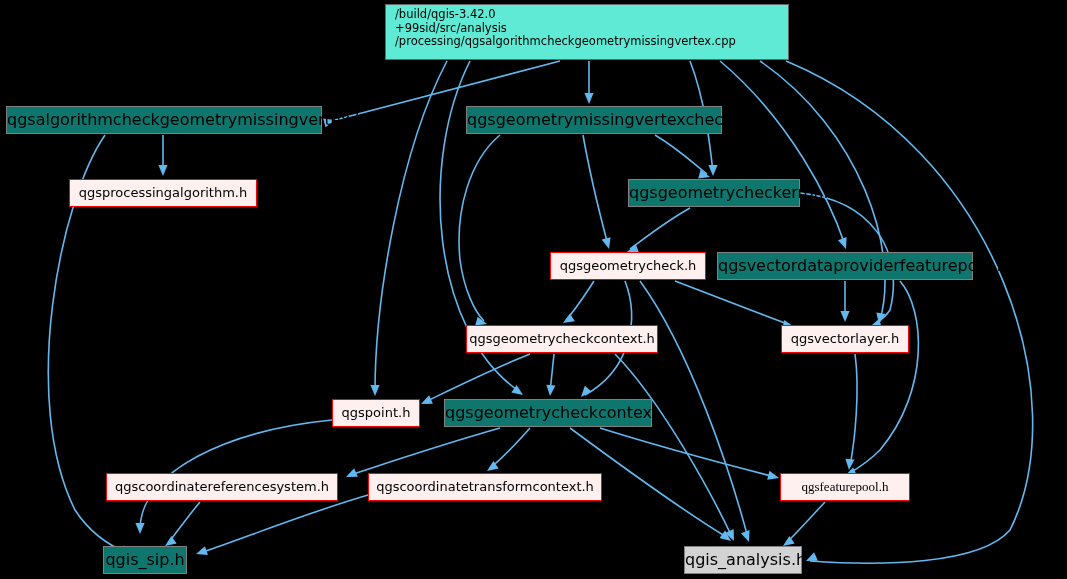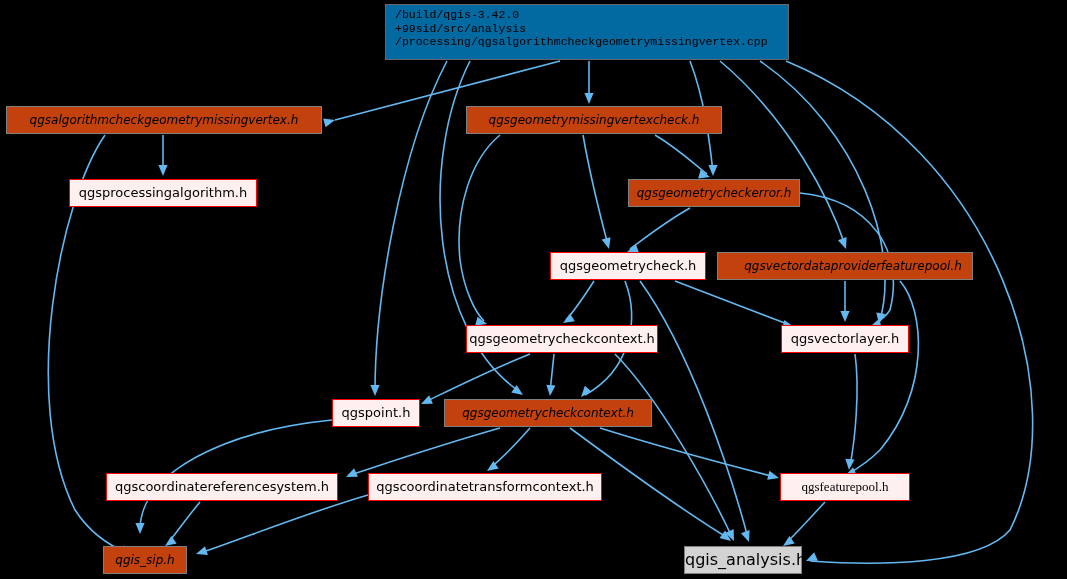--- a/index.html
+++ b/index.html
@@ -3,23 +3,23 @@
 <meta charset="utf-8">
 <style>
   html,body{margin:0;padding:0;background:#000;}
   #stage{position:relative;width:1067px;height:579px;background:#000;overflow:hidden;
          font-family:"DejaVu Sans","Liberation Sans",sans-serif;}
   #edges{position:absolute;left:0;top:0;width:1067px;height:579px;}
   .node{position:absolute;box-sizing:border-box;display:flex;align-items:center;
         justify-content:center;white-space:pre;line-height:1.18;}
   .node .lbl{display:block;width:100%;text-align:left;padding:0 4px;}
   .node.center .lbl{text-align:center;}
-  .n-root{background:#0369a1;border:1px solid #666666;color:#000;font-size:11.5px;
-          align-items:flex-start;justify-content:flex-start;padding:3px 5px;font-family:Liberation Mono, monospace;}
-  .n-grey{background:#c2410c;border:1px solid #808080;color:#000;font-size:12px;font-style:italic;}
+  .n-root{background:#5eead4;border:1px solid #666666;color:#000;font-size:11.5px;
+          align-items:flex-start;justify-content:flex-start;padding:3px 5px;}
+  .n-grey{background:#0f766e;border:1px solid #808080;color:#000;font-size:16px;}
   .n-analysis{background:#d3d3d3;border:1px solid #808080;color:#000;font-size:16px;}
   .n-red{background:#fff0f0;border:1px solid #ff0000;color:#000;font-size:13px;}
 </style>
 </head>
 <body>
 
 <div id="stage">
   <svg id="edges" viewBox="0 0 1067 579" xmlns="http://www.w3.org/2000/svg">
       <path d="M 560,61 L 335,120" fill="none" stroke="#63b8f0" stroke-width="1.6"></path>
       <polygon points="335,120 323.18616747180874,118.38960843399792 325.55666385696384,127.27896987832938" fill="#63b8f0"></polygon>
@@ -90,21 +90,21 @@
     </svg>
   <div id="nodes">
       <div class="node n-root" style="left: 385px; top: 4px; width: 404px; height: 56px;"><span class="lbl">/build/qgis-3.42.0
 +99sid/src/analysis
 /processing/qgsalgorithmcheckgeometrymissingvertex.cpp</span></div>
       <div class="node n-grey center" style="left: 6px; top: 106px; width: 316px; height: 28px;"><span class="lbl">qgsalgorithmcheckgeometrymissingvertex.h</span></div>
       <div class="node n-grey center" style="left: 466px; top: 106px; width: 256px; height: 28px;"><span class="lbl">qgsgeometrymissingvertexcheck.h</span></div>
       <div class="node n-red center" style="left: 69px; top: 179px; width: 188px; height: 28px;"><span class="lbl">qgsprocessingalgorithm.h</span></div>
       <div class="node n-grey center" style="left: 628px; top: 179px; width: 172px; height: 28px;"><span class="lbl">qgsgeometrycheckerror.h</span></div>
       <div class="node n-red center" style="left: 534px; top: 252px; width: 156px; height: 28px; margin-left: 16px;"><span class="lbl">qgsgeometrycheck.h</span></div>
-      <div class="node n-grey center" style="left: 717px; top: 252px; width: 256px; height: 28px; padding-left: 16px;"><span class="lbl">qgsvectordataproviderfeaturepool.h</span></div>
+      <div class="node n-grey center" style="left: 717px; top: 252px; width: 256px; height: 28px;"><span class="lbl">qgsvectordataproviderfeaturepool.h</span></div>
       <div class="node n-red center" style="left: 466px; top: 325px; width: 192px; height: 28px;"><span class="lbl">qgsgeometrycheckcontext.h</span></div>
       <div class="node n-red center" style="left: 781px; top: 325px; width: 128px; height: 28px;"><span class="lbl">qgsvectorlayer.h</span></div>
       <div class="node n-red center" style="left: 332px; top: 399px; width: 88px; height: 28px;"><span class="lbl">qgspoint.h</span></div>
       <div class="node n-grey center" style="left: 444px; top: 399px; width: 208px; height: 28px;"><span class="lbl">qgsgeometrycheckcontext.h</span></div>
       <div class="node n-red center" style="left: 106px; top: 473px; width: 232px; height: 28px;"><span class="lbl">qgscoordinatereferencesystem.h</span></div>
       <div class="node n-red center" style="left: 368px; top: 473px; width: 234px; height: 28px;"><span class="lbl">qgscoordinatetransformcontext.h</span></div>
       <div class="node n-red center" style="left: 780px; top: 473px; width: 130px; height: 28px; font-family: Liberation Serif, serif;"><span class="lbl">qgsfeaturepool.h</span></div>
       <div class="node n-grey center" style="left: 103px; top: 546px; width: 84px; height: 28px;"><span class="lbl">qgis_sip.h</span></div>
       <div class="node n-analysis center" style="left: 684px; top: 546px; width: 118px; height: 28px;"><span class="lbl">qgis_analysis.h</span></div>
     </div>

